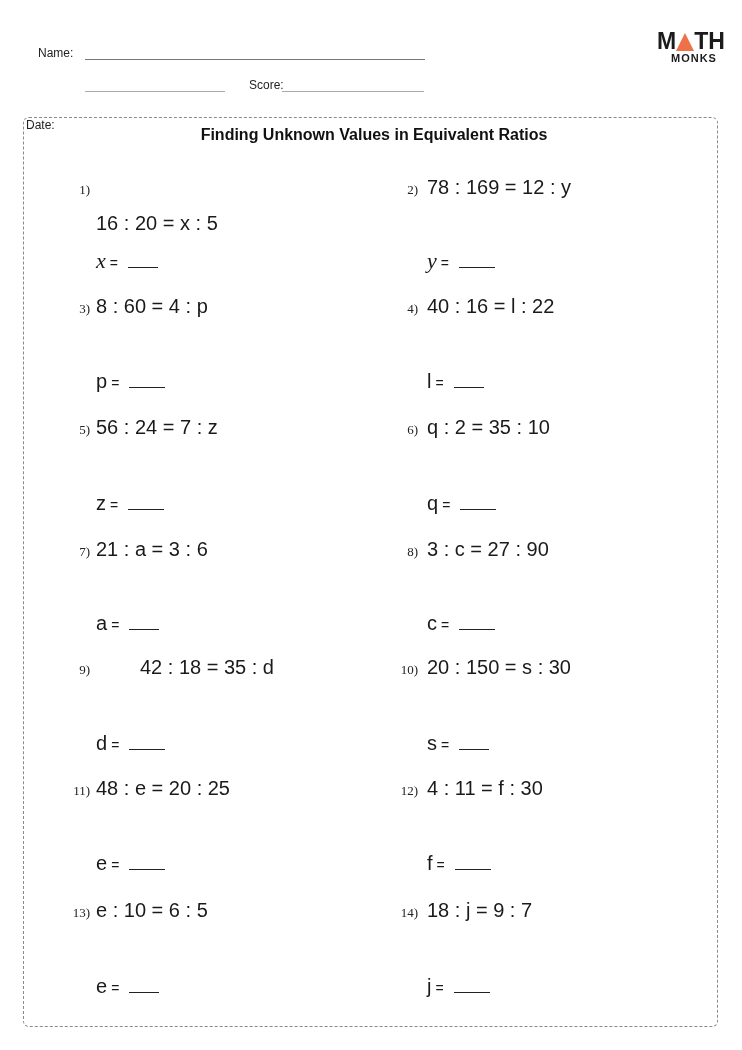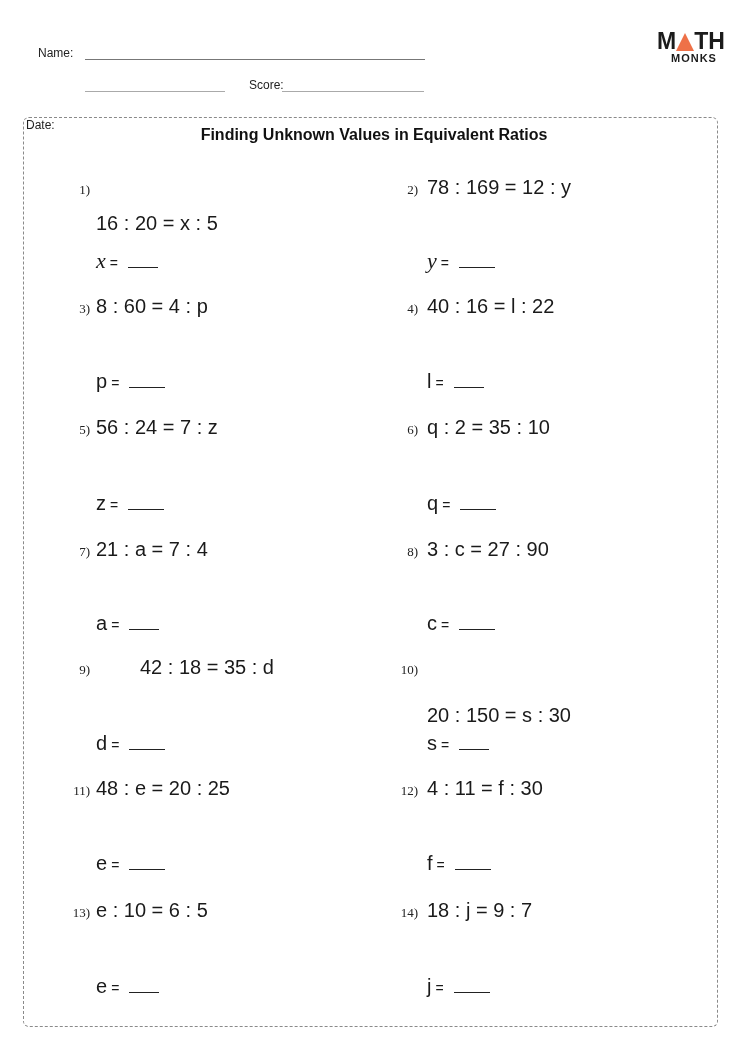--- a/index.html
+++ b/index.html
@@ -174,36 +174,36 @@
       <div class="eq" style="left: 96px; top: 416px;">56 : 24 = 7 : z</div>
       <div class="ans" style="left: 96px; top: 492px;"><span>z</span><span class="eqs">=</span><span class="blank" style="width: 36px;"></span></div>
     </div>
     <div class="problem">
       <div class="pnum" style="left: 378px; top: 422px;">6)</div>
       <div class="eq" style="left: 427px; top: 416px;">q : 2 = 35 : 10</div>
       <div class="ans" style="left: 427px; top: 492px;"><span>q</span><span class="eqs">=</span><span class="blank" style="width: 36px;"></span></div>
     </div>
     <div class="problem">
       <div class="pnum" style="left: 50px; top: 544px;">7)</div>
-      <div class="eq" style="left: 96px; top: 538px;">21 : a = 7 : 4</div>
+      <div class="eq" style="left: 96px; top: 538px;">21 : a = 3 : 6</div>
       <div class="ans" style="left: 96px; top: 612px;"><span>a</span><span class="eqs">=</span><span class="blank" style="width: 30px;"></span></div>
     </div>
     <div class="problem">
       <div class="pnum" style="left: 378px; top: 544px;">8)</div>
       <div class="eq" style="left: 427px; top: 538px;">3 : c = 27 : 90</div>
       <div class="ans" style="left: 427px; top: 612px;"><span>c</span><span class="eqs">=</span><span class="blank" style="width: 36px;"></span></div>
     </div>
     <div class="problem">
       <div class="pnum" style="left: 50px; top: 662px;">9)</div>
       <div class="eq" style="left: 96px; top: 656px; margin-left: 44px;">42 : 18 = 35 : d</div>
       <div class="ans" style="left: 96px; top: 732px;"><span>d</span><span class="eqs">=</span><span class="blank" style="width: 36px;"></span></div>
     </div>
     <div class="problem">
       <div class="pnum" style="left: 378px; top: 662px;">10)</div>
-      <div class="eq" style="left: 427px; top: 656px; margin-top: 48px;">20 : 150 = s : 30</div>
+      <div class="eq" style="left: 427px; top: 656px;">20 : 150 = s : 30</div>
       <div class="ans" style="left: 427px; top: 732px;"><span>s</span><span class="eqs">=</span><span class="blank" style="width: 30px;"></span></div>
     </div>
     <div class="problem">
       <div class="pnum" style="left: 50px; top: 783px;">11)</div>
       <div class="eq" style="left: 96px; top: 777px;">48 : e = 20 : 25</div>
       <div class="ans" style="left: 96px; top: 852px;"><span>e</span><span class="eqs">=</span><span class="blank" style="width: 36px;"></span></div>
     </div>
     <div class="problem">
       <div class="pnum" style="left: 378px; top: 783px;">12)</div>
       <div class="eq" style="left: 427px; top: 777px;">4 : 11 = f : 30</div>

